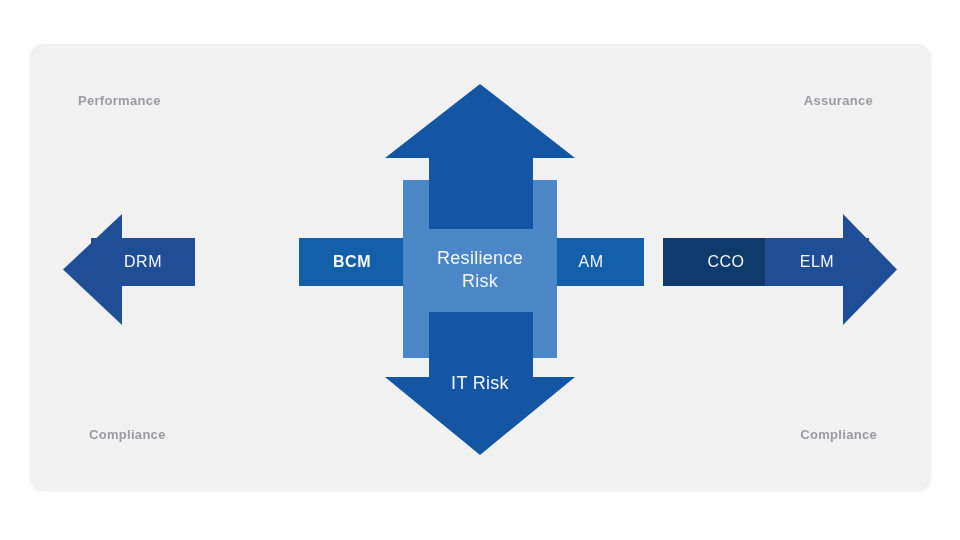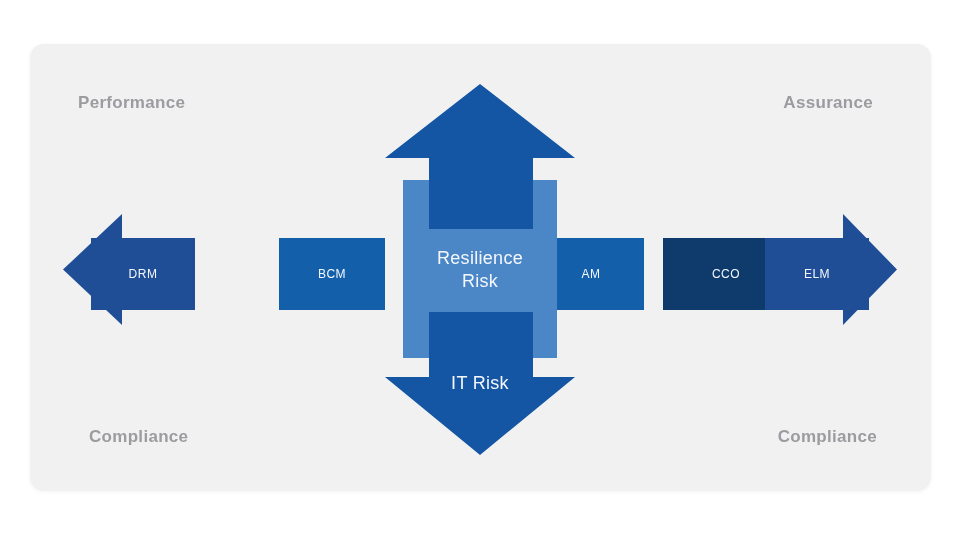--- a/index.html
+++ b/index.html
@@ -12,41 +12,41 @@
   }
   .card {
     position: absolute;
     left: 30px; top: 44px; width: 901px; height: 447px;
     background: var(--card_bg, #f1f1f2);
     border-radius: 14px;
     box-shadow: 0 1px 4px rgba(0,0,0,0.05);
   }
   .corner {
     position: absolute;
-    font-size: 17px; font-weight: 700;
+    font-size: 13px; font-weight: 700;
     letter-spacing: 0.3px;
     color: var(--corner_label, #9c9ca0);
     white-space: nowrap;
   }
   .corner.tl { left: 78px;  top: 93px; }
   .corner.tr { right: 87px; top: 93px; }
   .corner.bl { left: 89px;  top: 427px; }
   .corner.br { right: 83px; top: 427px; }
 
   
   .seg {
-    position: absolute; top: 238px; height: 72px;
+    position: absolute; top: 238px; height: 48px;
     display: flex; align-items: center; justify-content: center;
     color: var(--arrow_text, #f4f8fd);
-    font-size: 12px; letter-spacing: 0.5px;
+    font-size: 16px; letter-spacing: 0.5px;
     z-index: 2;
   }
   .seg-drm { left: 91px;  width: 104px; background: var(--navy_mid, #1f4e96); }
   .seg-vrm { left: 195px; width: 102px; background: var(--navy_dark, #0e3a6c); }
-  .seg-bcm { left: 279px; width: 106px; background: var(--blue_bright, #145fa9); }
+  .seg-bcm { left: 299px; width: 106px; background: var(--blue_bright, #145fa9); font-weight: bold; }
   .seg-mid { left: 403px; width: 154px; background: var(--navy_mid, #1f4e96); }
   .seg-am  { left: 538px; width: 106px; background: var(--blue_bright, #145fa9); }
   .seg-cco { left: 663px; width: 102px; background: var(--navy_dark, #0e3a6c); padding-left: 12px; }
   .seg-elm { left: 765px; width: 104px; background: var(--navy_mid, #1f4e96); }
 
   .ah {
     position: absolute; top: 214px; height: 111px;
     background: var(--navy_mid, #1f4e96);
     z-index: 3;
   }

